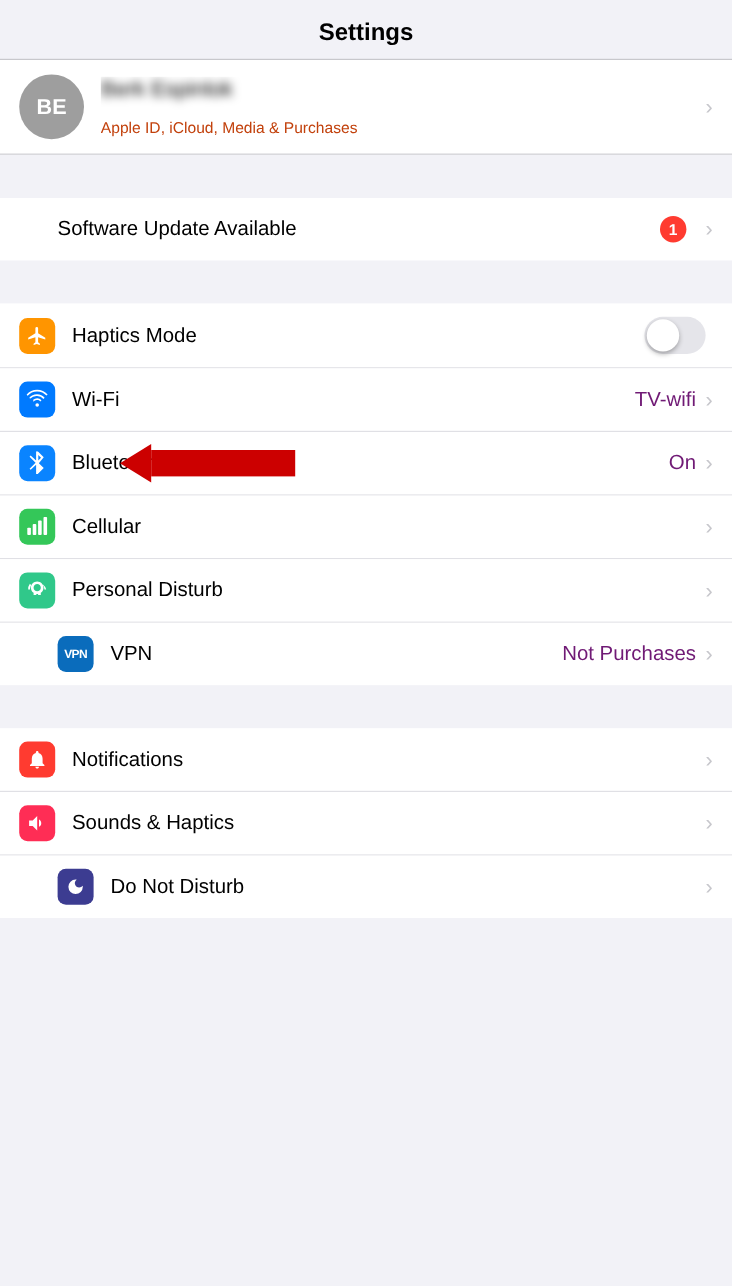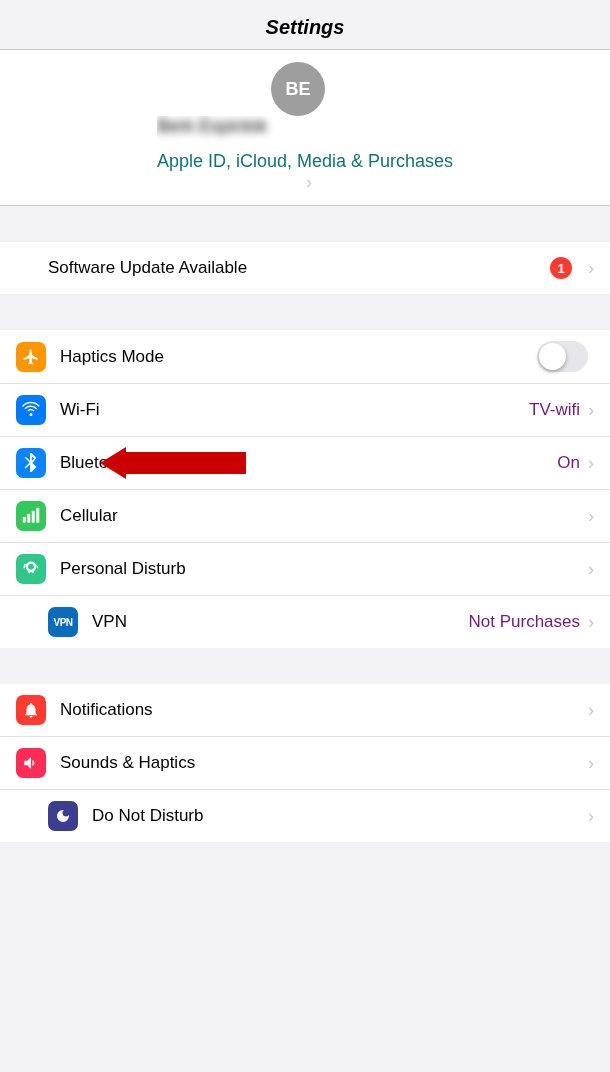--- a/index.html
+++ b/index.html
@@ -10,37 +10,35 @@
       background: #f2f2f7;
       font-family: -apple-system, 'SF Pro Text', 'Helvetica Neue', Arial, sans-serif;
       color: #000;
     }
 
     .header {
       background: #f2f2f7;
       text-align: center;
       padding: 16px 12px 10px;
       border-bottom: 1px solid #c8c8cc;
-      font-style: italic;
     }
 
     .header-title {
       font-size: 20px;
       font-weight: 600;
       color: #000;
     }
 
     
     .account-section {
       background: #fff;
       display: flex;
       align-items: center;
       padding: 12px 16px;
       border-bottom: 1px solid #c8c8cc;
-      flex-direction: column;
     }
 
     .avatar {
       width: 54px;
       height: 54px;
       border-radius: 50%;
       background: #9e9e9e;
       display: flex;
       align-items: center;
       justify-content: center;
@@ -60,22 +58,22 @@
     .account-name {
       font-size: 18px;
       font-weight: 500;
       color: #000;
       
       filter: blur(4px);
       user-select: none;
     }
 
     .account-subtitle {
-      font-size: 18px;
-      color: #0f766e;
+      font-size: 13px;
+      color: #c2410c;
       margin-top: 14px;
     }
 
     .chevron {
       color: #c7c7cc;
       font-size: 18px;
       margin-left: 8px;
     }
 
     

